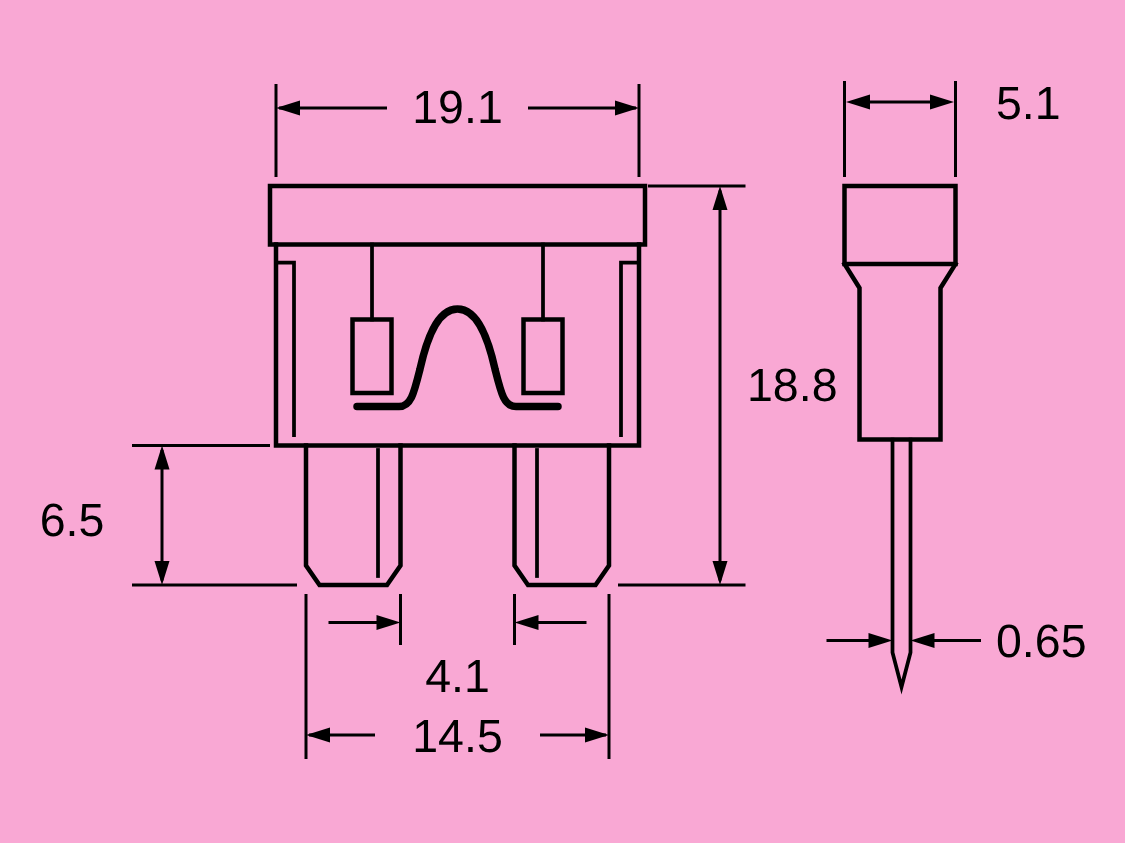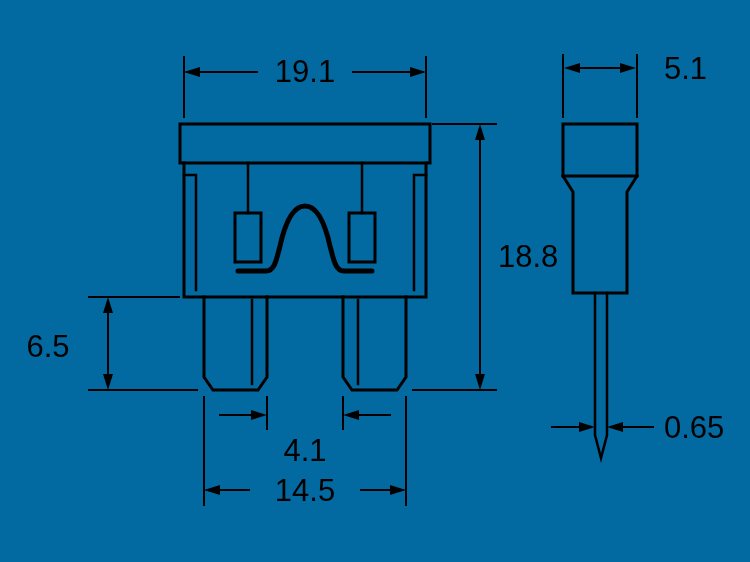--- a/index.html
+++ b/index.html
@@ -5,21 +5,21 @@
   html, body {
     margin: 0;
     padding: 0;
     background: #ffffff;
     font-family: "Liberation Sans", sans-serif;
   }
   .canvas {
     position: relative;
     width: 750px;
     height: 562px;
-    background: #0369a1;
+    background: #f9a8d4;
     overflow: hidden;
   }
   svg { display: block; }
   .outline {
     fill: none;
     stroke: #000000;
     stroke-width: 3;
     stroke-linejoin: miter;
     stroke-linecap: square;
   }

